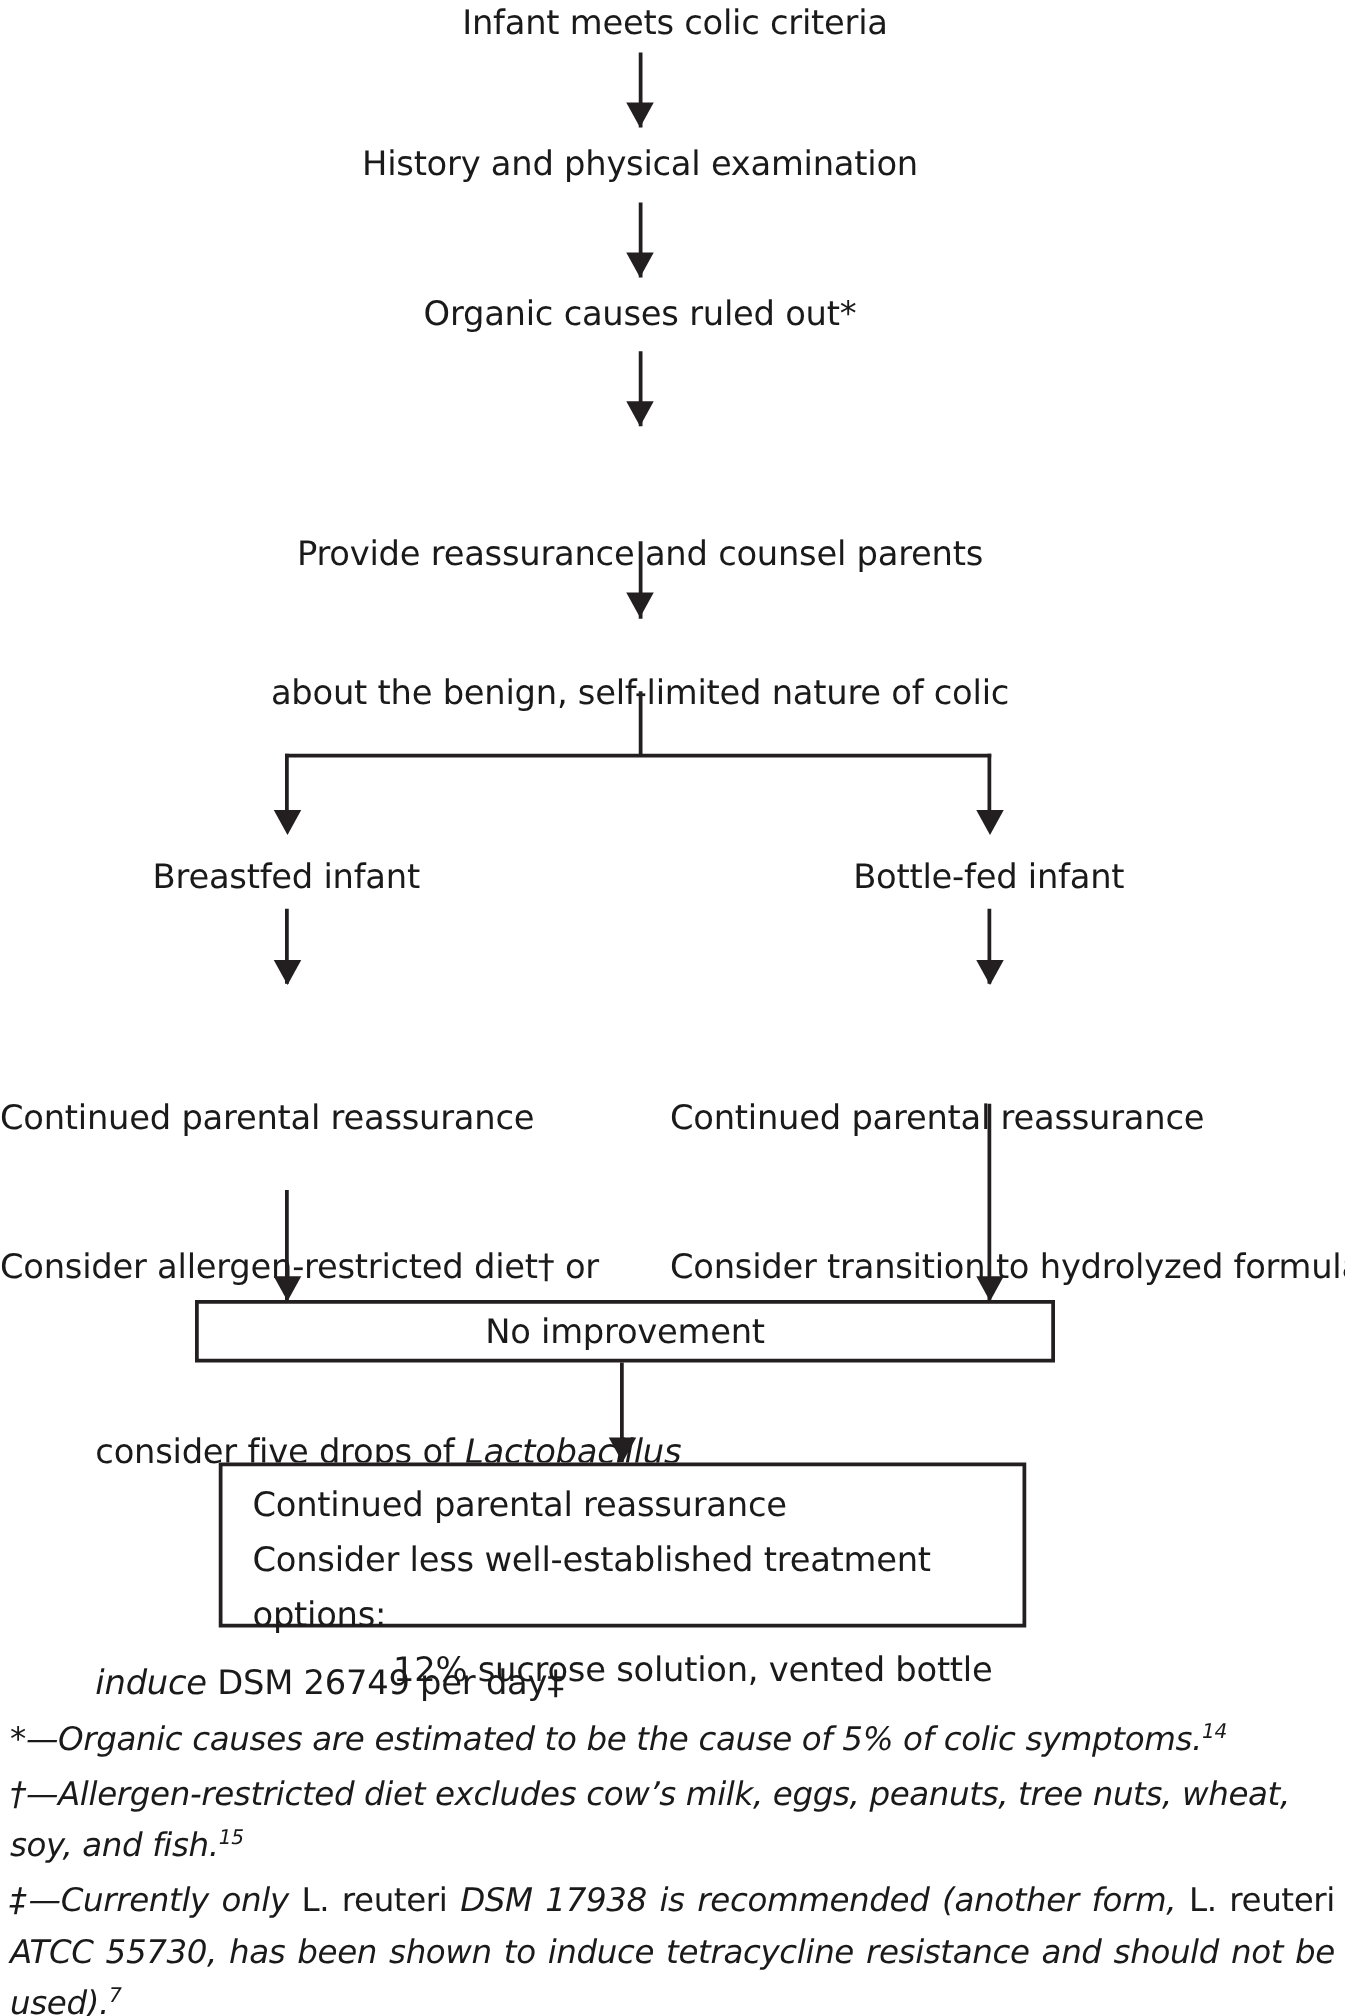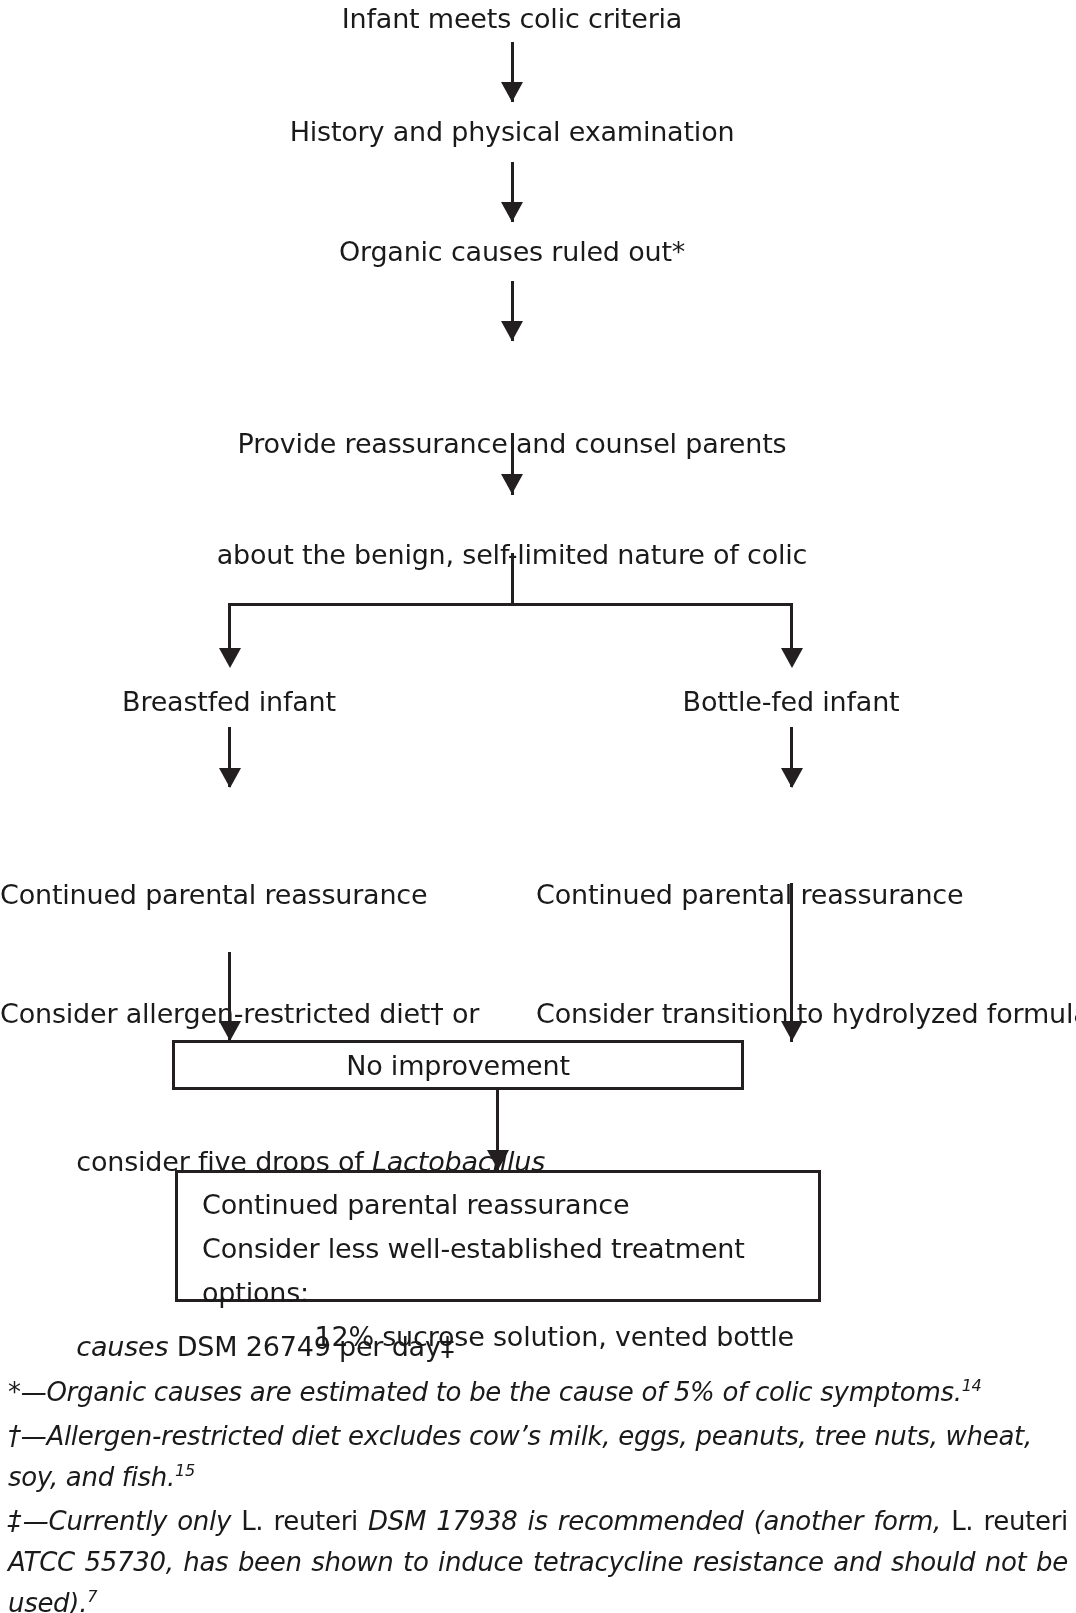--- a/index.html
+++ b/index.html
@@ -118,21 +118,21 @@
   }
   .fn.justify {
     text-align: justify;
   }
 </style>
 </head>
 <body>
 
 <div id="page">
 
-  <div class="node center" style="left:512px; top:0px;">Infant meets colic criteria</div>
+  <div class="node center" style="left:540px; top:0px;">Infant meets colic criteria</div>
 
   <div class="conn">
     <div class="vline" style="left:511px; top:42px; height:60px;"></div>
     <div class="arrowhead" style="left:501px; top:82px;"></div>
   </div>
 
   <div class="node center" style="left:512px; top:113px;">History and physical examination</div>
 
   <div class="conn">
     <div class="vline" style="left:511px; top:162px; height:60px;"></div>
@@ -178,39 +178,39 @@
     <div class="arrowhead" style="left:781px; top:768px;"></div>
   </div>
 
   <div class="node left" style="left:0px; top:802px; width:470px;">
     <div style="margin-bottom:8px;">Continued parental reassurance</div>
     <div>Consider allergen-restricted diet† or</div>
     <div style="padding-left:26px;">
       <span>consider five drops of </span><i>Lactobacillus</i>
     </div>
     <div style="padding-left:26px;">
-      <i>causes</i><span> DSM 26749 per day‡</span>
+      <i>induce</i><span> DSM 26749 per day‡</span>
     </div>
   </div>
 
   <div class="node left" style="left:536px; top:802px; width:540px;">
     <div style="margin-bottom:8px;">Continued parental reassurance</div>
     <div>Consider transition to hydrolyzed formula</div>
   </div>
 
   <div class="conn">
     <div class="vline" style="left:228px; top:952px; height:90px;"></div>
     <div class="arrowhead" style="left:219px; top:1021px;"></div>
   </div>
   <div class="conn">
     <div class="vline" style="left:790px; top:883px; height:159px;"></div>
     <div class="arrowhead" style="left:781px; top:1021px;"></div>
   </div>
 
-  <div class="box" style="left:172px; top:1040px; width:572px; height:50px;">
+  <div class="box" style="left:156px; top:1040px; width:688px; height:50px;">
     <div class="box-text centered" style="line-height:45px;">No improvement</div>
   </div>
 
   <div class="conn">
     <div class="vline" style="left:496px; top:1090px; height:80px;"></div>
     <div class="arrowhead" style="left:487px; top:1150px;"></div>
   </div>
 
   <div class="box" style="left:175px; top:1170px; width:646px; height:132px;">
     <div class="box-text box-lines">

